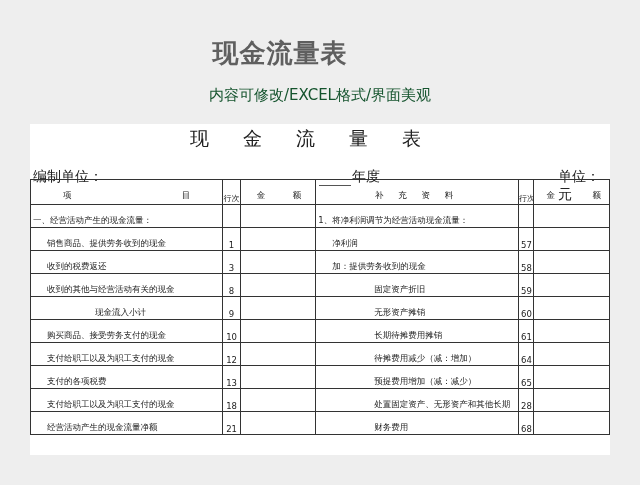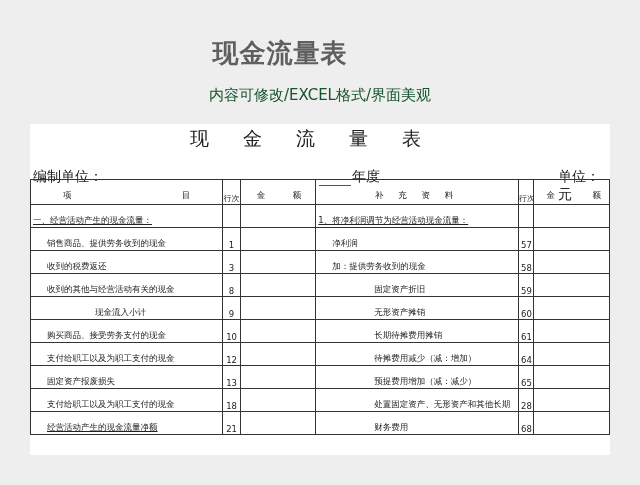--- a/index.html
+++ b/index.html
@@ -48,21 +48,21 @@
   .c-no { width:17px; text-align:center; }
   .c-amt { width:73px; }
   .c-sup { width:196px; }
   .c-no2 { width:15px; text-align:center; }
   .c-amt2 { width:73px; }
   .hdr-split { display:flex; justify-content:space-between; padding:0 30px 0 30px; }
   .hdr-split2 { display:flex; justify-content:space-between; padding:0 6px 0 10px; }
   .hdr-sup { text-align:center; letter-spacing:6px; }
   .ind1 { padding-left:16px !important; }
   .ind3 { padding-left:58px !important; }
-  .bold { font-weight:bold;text-decoration:underline; }
+  .bold { font-weight:bold; }
   .center-bold { font-weight:bold; padding-left:64px !important; }
 </style>
 </head>
 <body>
 
 <div class="banner-title">现金流量表</div>
 <div class="banner-sub">内容可修改/EXCEL格式/界面美观</div>
 
 <div class="sheet">
   <div class="sheet-title">
@@ -164,21 +164,21 @@
       </tr>
       <tr>
         <td class="ind1">支付给职工以及为职工支付的现金</td>
         <td class="c-no">12</td>
         <td></td>
         <td class="ind3">待摊费用减少（减：增加）</td>
         <td class="c-no2">64</td>
         <td></td>
       </tr>
       <tr>
-        <td class="ind1">固定资产报废损失</td>
+        <td class="ind1">支付的各项税费</td>
         <td class="c-no">13</td>
         <td></td>
         <td class="ind3">预提费用增加（减：减少）</td>
         <td class="c-no2">65</td>
         <td></td>
       </tr>
       <tr>
         <td class="ind1">支付给职工以及为职工支付的现金</td>
         <td class="c-no">18</td>
         <td></td>

